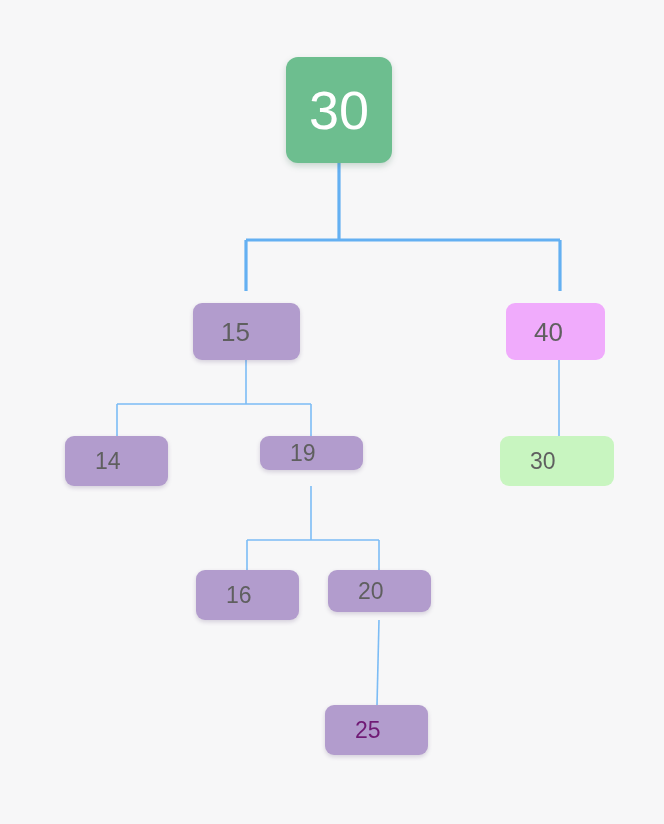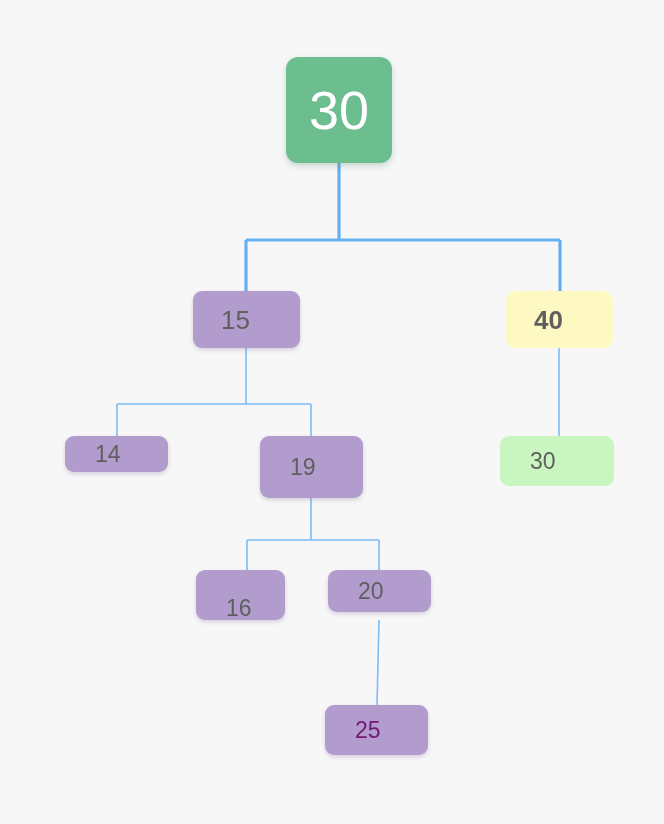--- a/index.html
+++ b/index.html
@@ -50,20 +50,21 @@
     font-size: 54px;
     color: #ffffff;
   }
   
   .node.mid .node-label,
   .node.small .node-label {
     color: #5f5f5f;
   }
   .node.mid {
     padding-left: 28px;
+    margin-top: 12px;
   }
   .node.mid .node-label {
     font-size: 26px;
   }
   .node.small {
     padding-left: 30px;
   }
   .node.small .node-label {
     font-size: 23px;
   }
@@ -85,33 +86,33 @@
       <path d="M 379 540 L 379 570" fill="none" stroke="#7cbcf5" stroke-width="1.6" stroke-linecap="butt" stroke-linejoin="miter"></path>
       <path d="M 379 620 L 377 705" fill="none" stroke="#7cbcf5" stroke-width="1.6" stroke-linecap="butt" stroke-linejoin="miter"></path>
     </svg>
   <div id="node-layer">
       <div class="node root" style="left: 286px; top: 57px; width: 106px; height: 106px; background: rgb(109, 190, 143);">
         <span class="node-label" style="color: rgb(255, 255, 255);">30</span>
       </div>
       <div class="node mid" style="left: 193px; top: 291px; width: 107px; height: 57px; background: rgb(178, 156, 205);">
         <span class="node-label" style="color: rgb(95, 95, 95);">15</span>
       </div>
-      <div class="node mid flat" style="left: 506px; top: 291px; width: 107px; height: 57px; background: #fef9c3; font-weight: bold;">
+      <div class="node mid flat" style="left: 506px; top: 291px; width: 99px; height: 57px; background: #f0abfc;">
         <span class="node-label" style="color: rgb(95, 95, 95);">40</span>
       </div>
-      <div class="node small" style="left: 65px; top: 436px; width: 103px; height: 36px; background: rgb(178, 156, 205);">
+      <div class="node small" style="left: 65px; top: 436px; width: 103px; height: 50px; background: rgb(178, 156, 205);">
         <span class="node-label" style="color: rgb(95, 95, 95);">14</span>
       </div>
-      <div class="node small" style="left: 260px; top: 436px; width: 103px; height: 62px; background: rgb(178, 156, 205);">
+      <div class="node small" style="left: 260px; top: 436px; width: 103px; height: 34px; background: rgb(178, 156, 205);">
         <span class="node-label" style="color: rgb(95, 95, 95);">19</span>
       </div>
       <div class="node small flat" style="left: 500px; top: 436px; width: 114px; height: 50px; background: rgb(200, 245, 192);">
         <span class="node-label" style="color: rgb(95, 95, 95);">30</span>
       </div>
-      <div class="node small" style="left: 196px; top: 570px; width: 89px; height: 50px; background: rgb(178, 156, 205); align-items: flex-end;">
+      <div class="node small" style="left: 196px; top: 570px; width: 103px; height: 50px; background: rgb(178, 156, 205);">
         <span class="node-label" style="color: rgb(95, 95, 95);">16</span>
       </div>
       <div class="node small" style="left: 328px; top: 570px; width: 103px; height: 42px; background: rgb(178, 156, 205);">
         <span class="node-label" style="color: rgb(95, 95, 95);">20</span>
       </div>
       <div class="node small" style="left: 325px; top: 705px; width: 103px; height: 50px; background: rgb(178, 156, 205);">
         <span class="node-label" style="color: #701a75;">25</span>
       </div>
     </div>
 </div>

